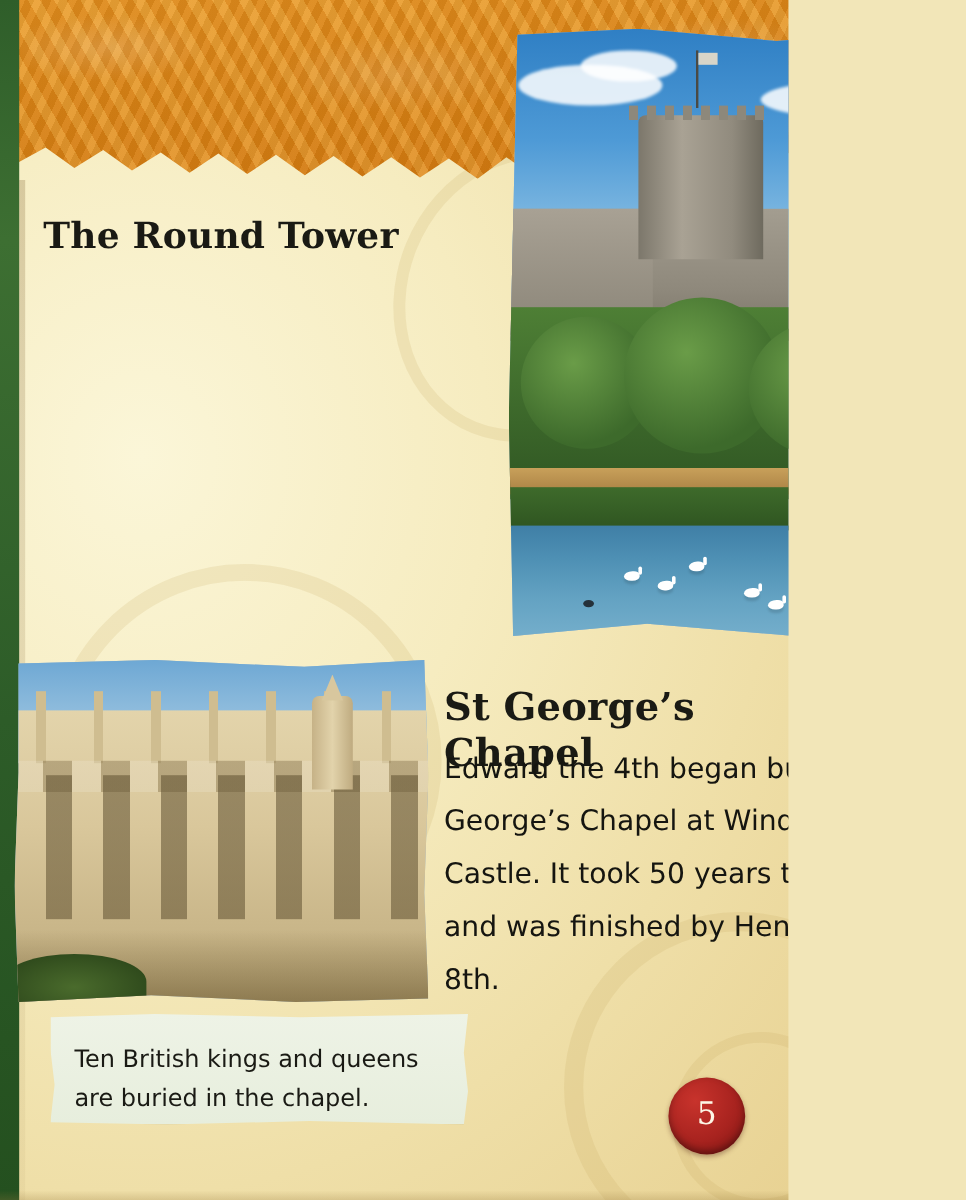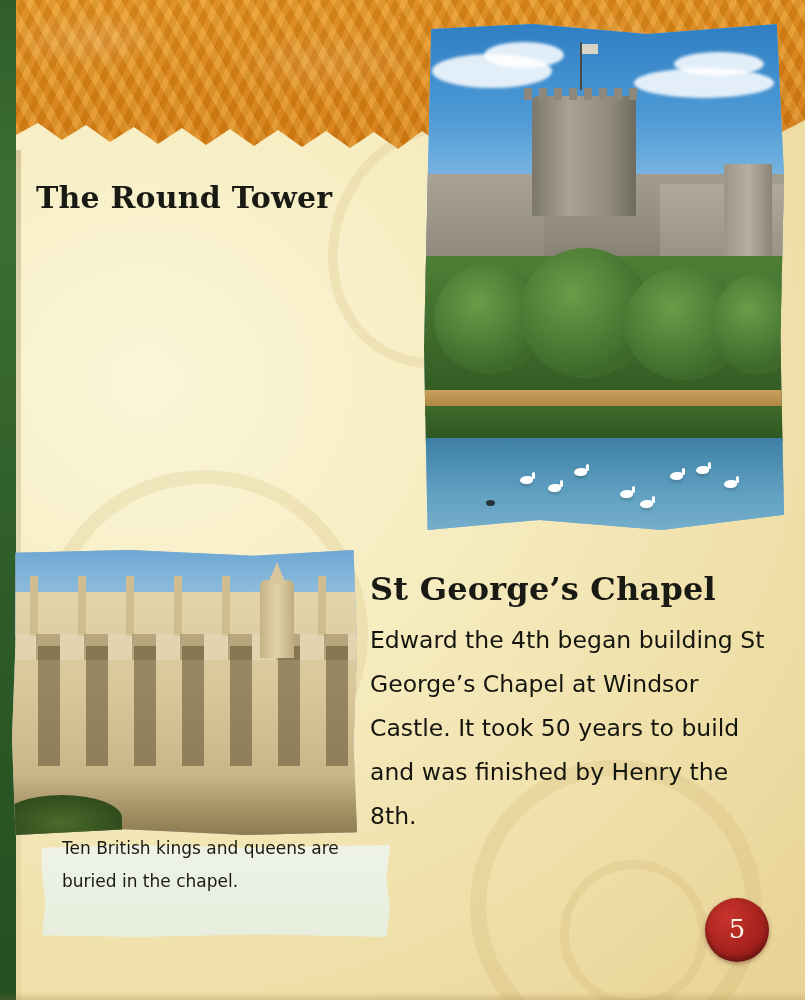--- a/index.html
+++ b/index.html
@@ -9,21 +9,21 @@
   body {
     width: 805px;
     height: 1000px;
     font-family: "DejaVu Sans", sans-serif;
     background: #f2e6b8;
     overflow: hidden;
   }
 
   .page {
     position: relative;
-    width: 805px;
+    width: 657px;
     height: 1000px;
     overflow: hidden;
     background:
       radial-gradient(ellipse at 18% 38%, #fbf6d8 0%, #f6ecc0 38%, #efdfa8 70%, #e8d293 100%);
   }
 
   
   .watermark {
     position: absolute;
     border-radius: 50%;
@@ -310,23 +310,23 @@
     width: 348px; height: 92px;
     background: linear-gradient(180deg, #eef3e6 0%, #e7eedd 100%);
     box-shadow: 0 1px 3px rgba(90,75,35,0.3);
     clip-path: polygon(
       0% 3%, 25% 0%, 60% 3%, 100% 0%, 99% 35%, 100% 70%,
       99% 100%, 62% 97%, 28% 100%, 0% 98%, 1% 64%, 0% 32%
     );
   }
   .fact-text {
     position: absolute;
-    left: 62px; top: 832px;
+    left: 62px; top: 866px;
     width: 320px;
-    font-size: 17px;
+    font-size: 20px;
     line-height: 33px;
     color: #1a1a14;
   }
 
   
   .page-seal {
     position: absolute;
     right: 36px; bottom: 38px;
     width: 64px; height: 64px;
     border-radius: 50%;

